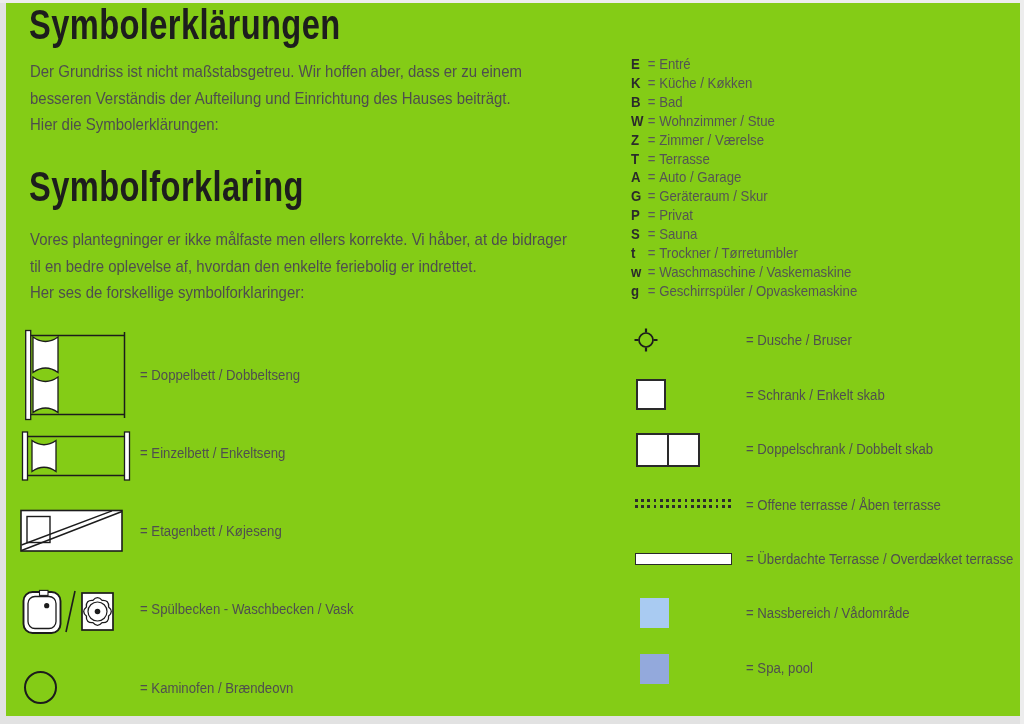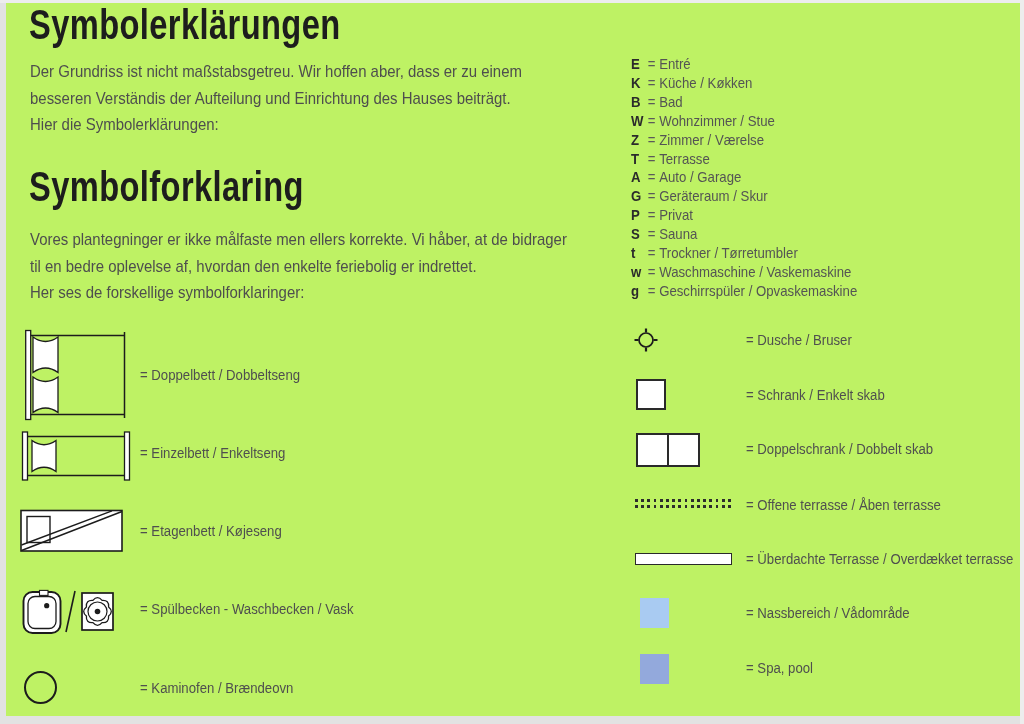--- a/index.html
+++ b/index.html
@@ -1,16 +1,16 @@
 <!DOCTYPE html>
 <html><head>
 <meta charset="utf-8">
 <style>
   html,body{margin:0;padding:0;background:#fff;}
-  #canvas{position:relative;width:1024px;height:724px;background:#bef264;overflow:hidden;
+  #canvas{position:relative;width:1024px;height:724px;background:#84cc16;overflow:hidden;
           font-family:"Liberation Sans",sans-serif;}
   .abs{position:absolute;}
   .edge{position:absolute;background:#e2e2e2;}
   .h1{font-size:43px;line-height:46px;font-weight:700;color:#1d1d1d;
       transform:scaleX(0.76);transform-origin:0 0;white-space:nowrap;letter-spacing:0.5px;}
   .para{font-size:17px;line-height:26.6px;color:#4e4e4e;
         transform:scaleX(0.88);transform-origin:0 0;}
   .para div{white-space:nowrap;}
   .codes{font-size:15px;line-height:18.9px;color:#545454;
          transform:scaleX(0.88);transform-origin:0 0;}

